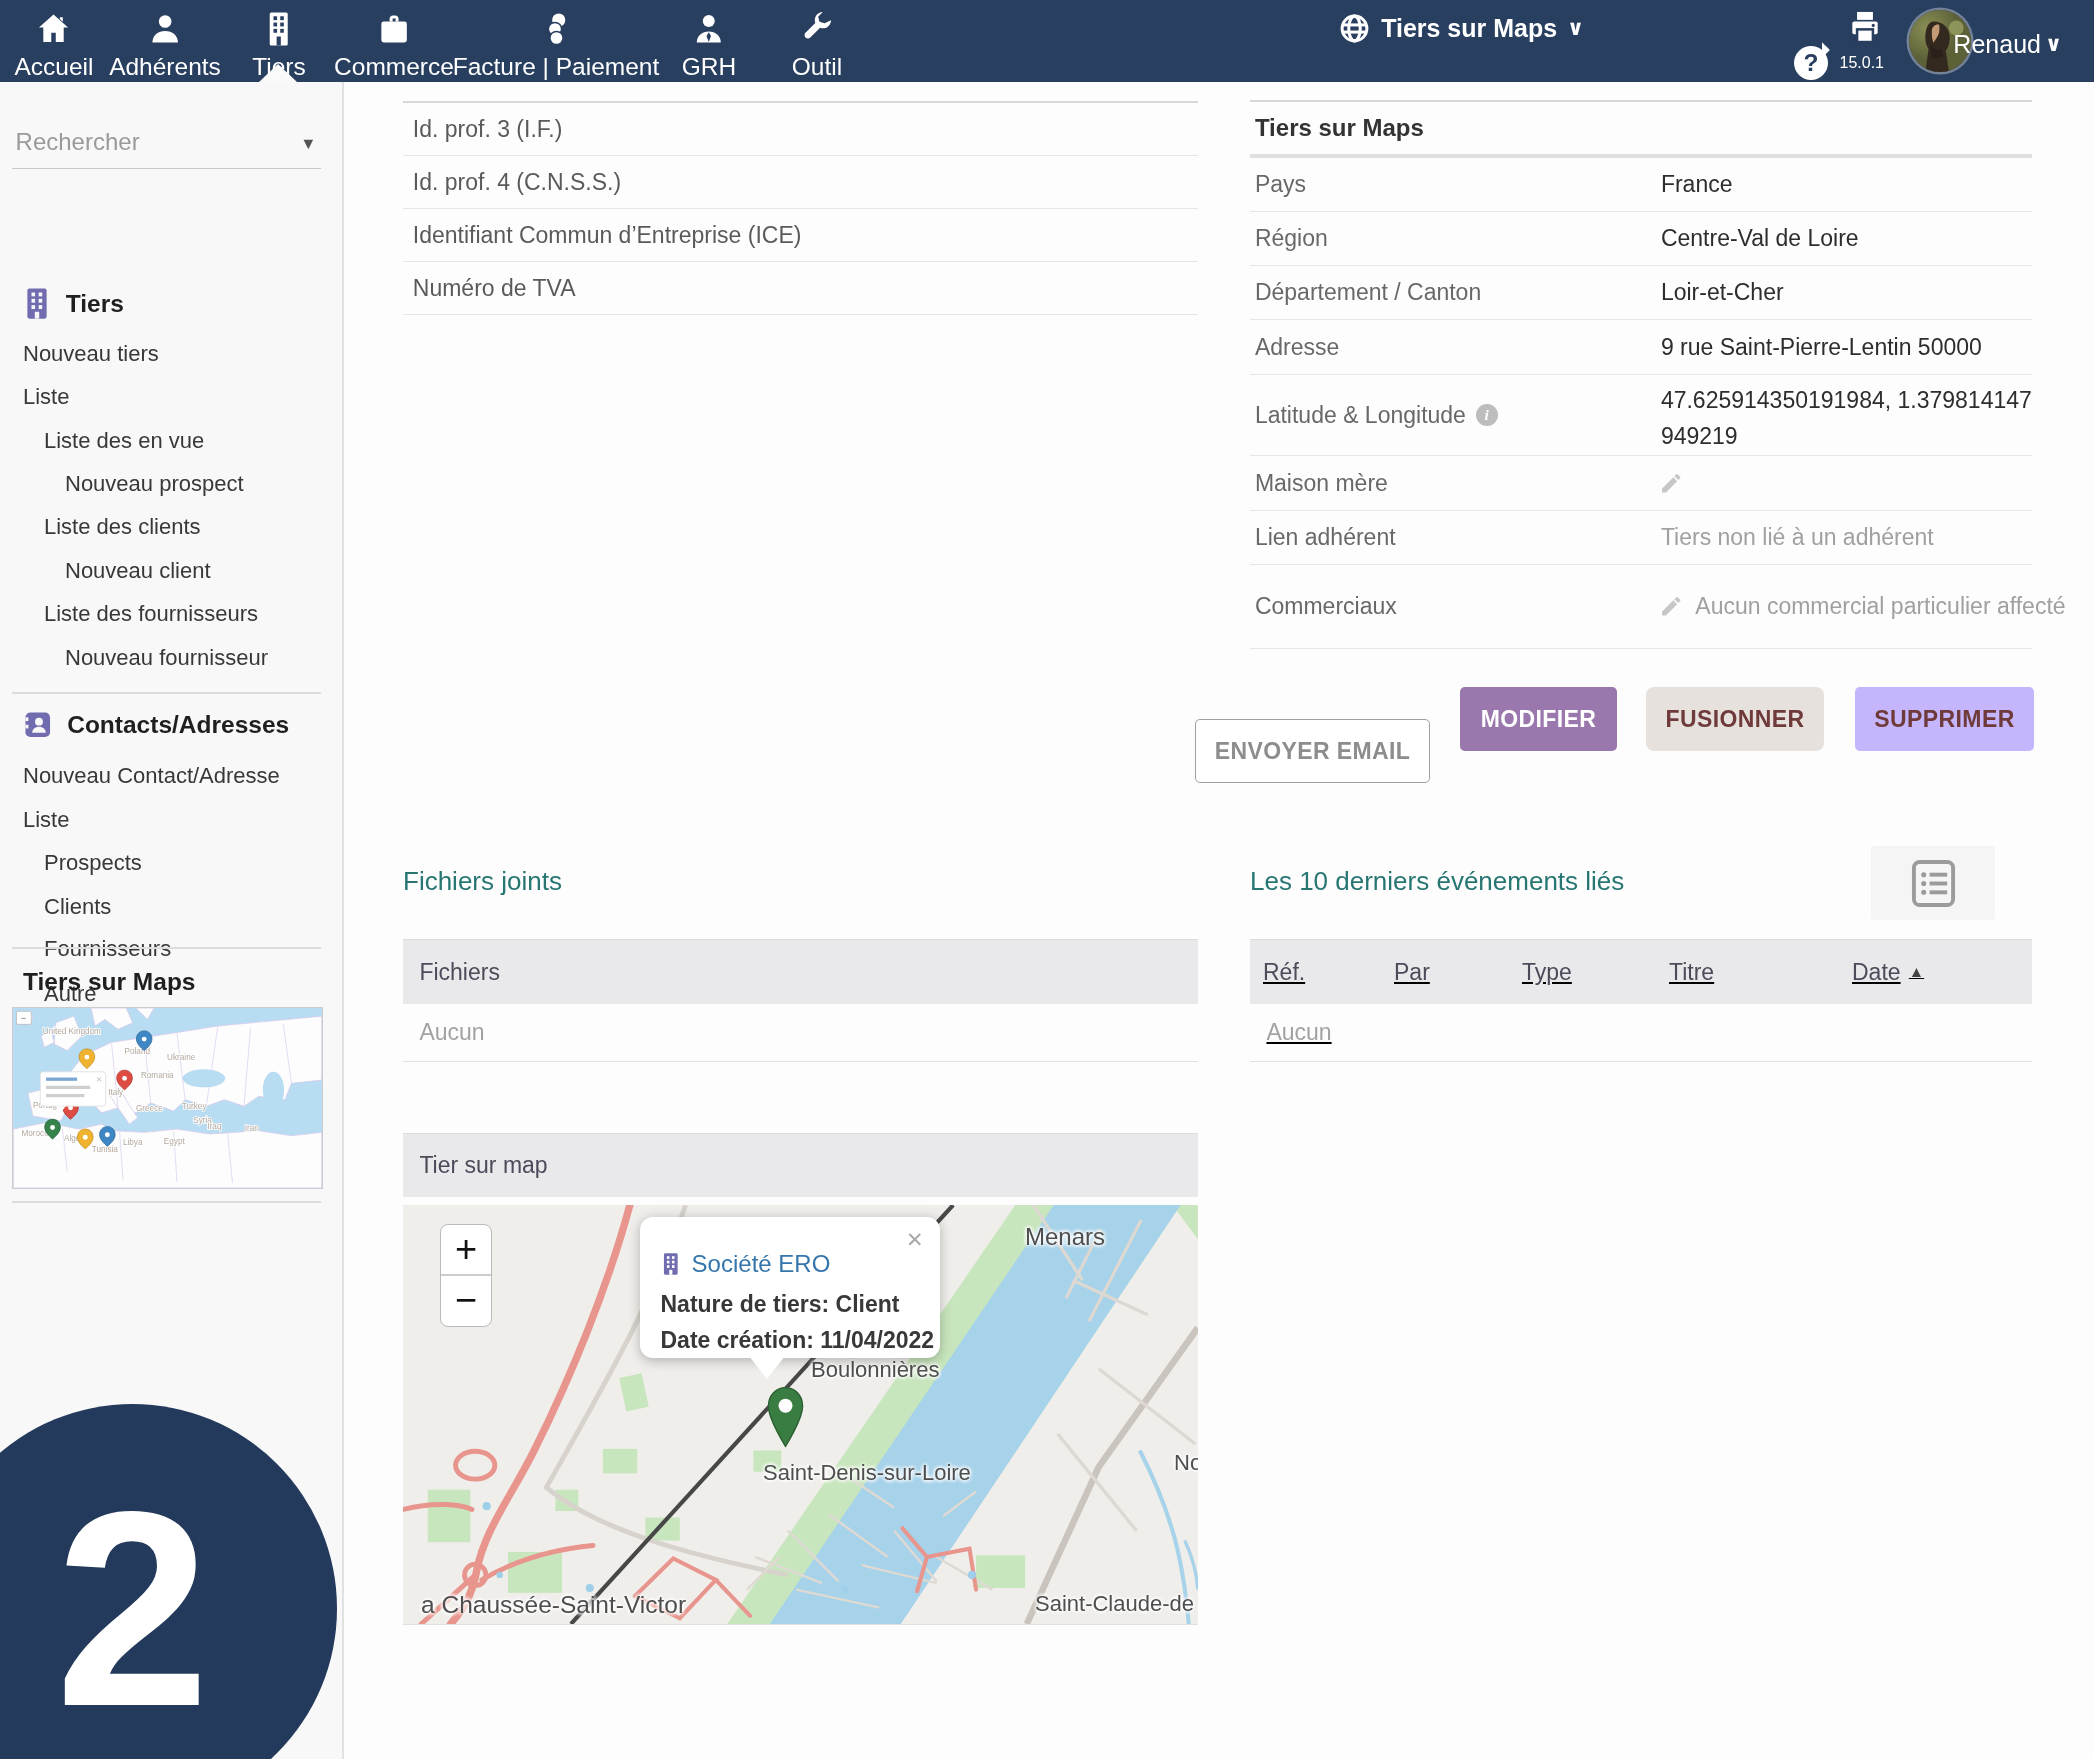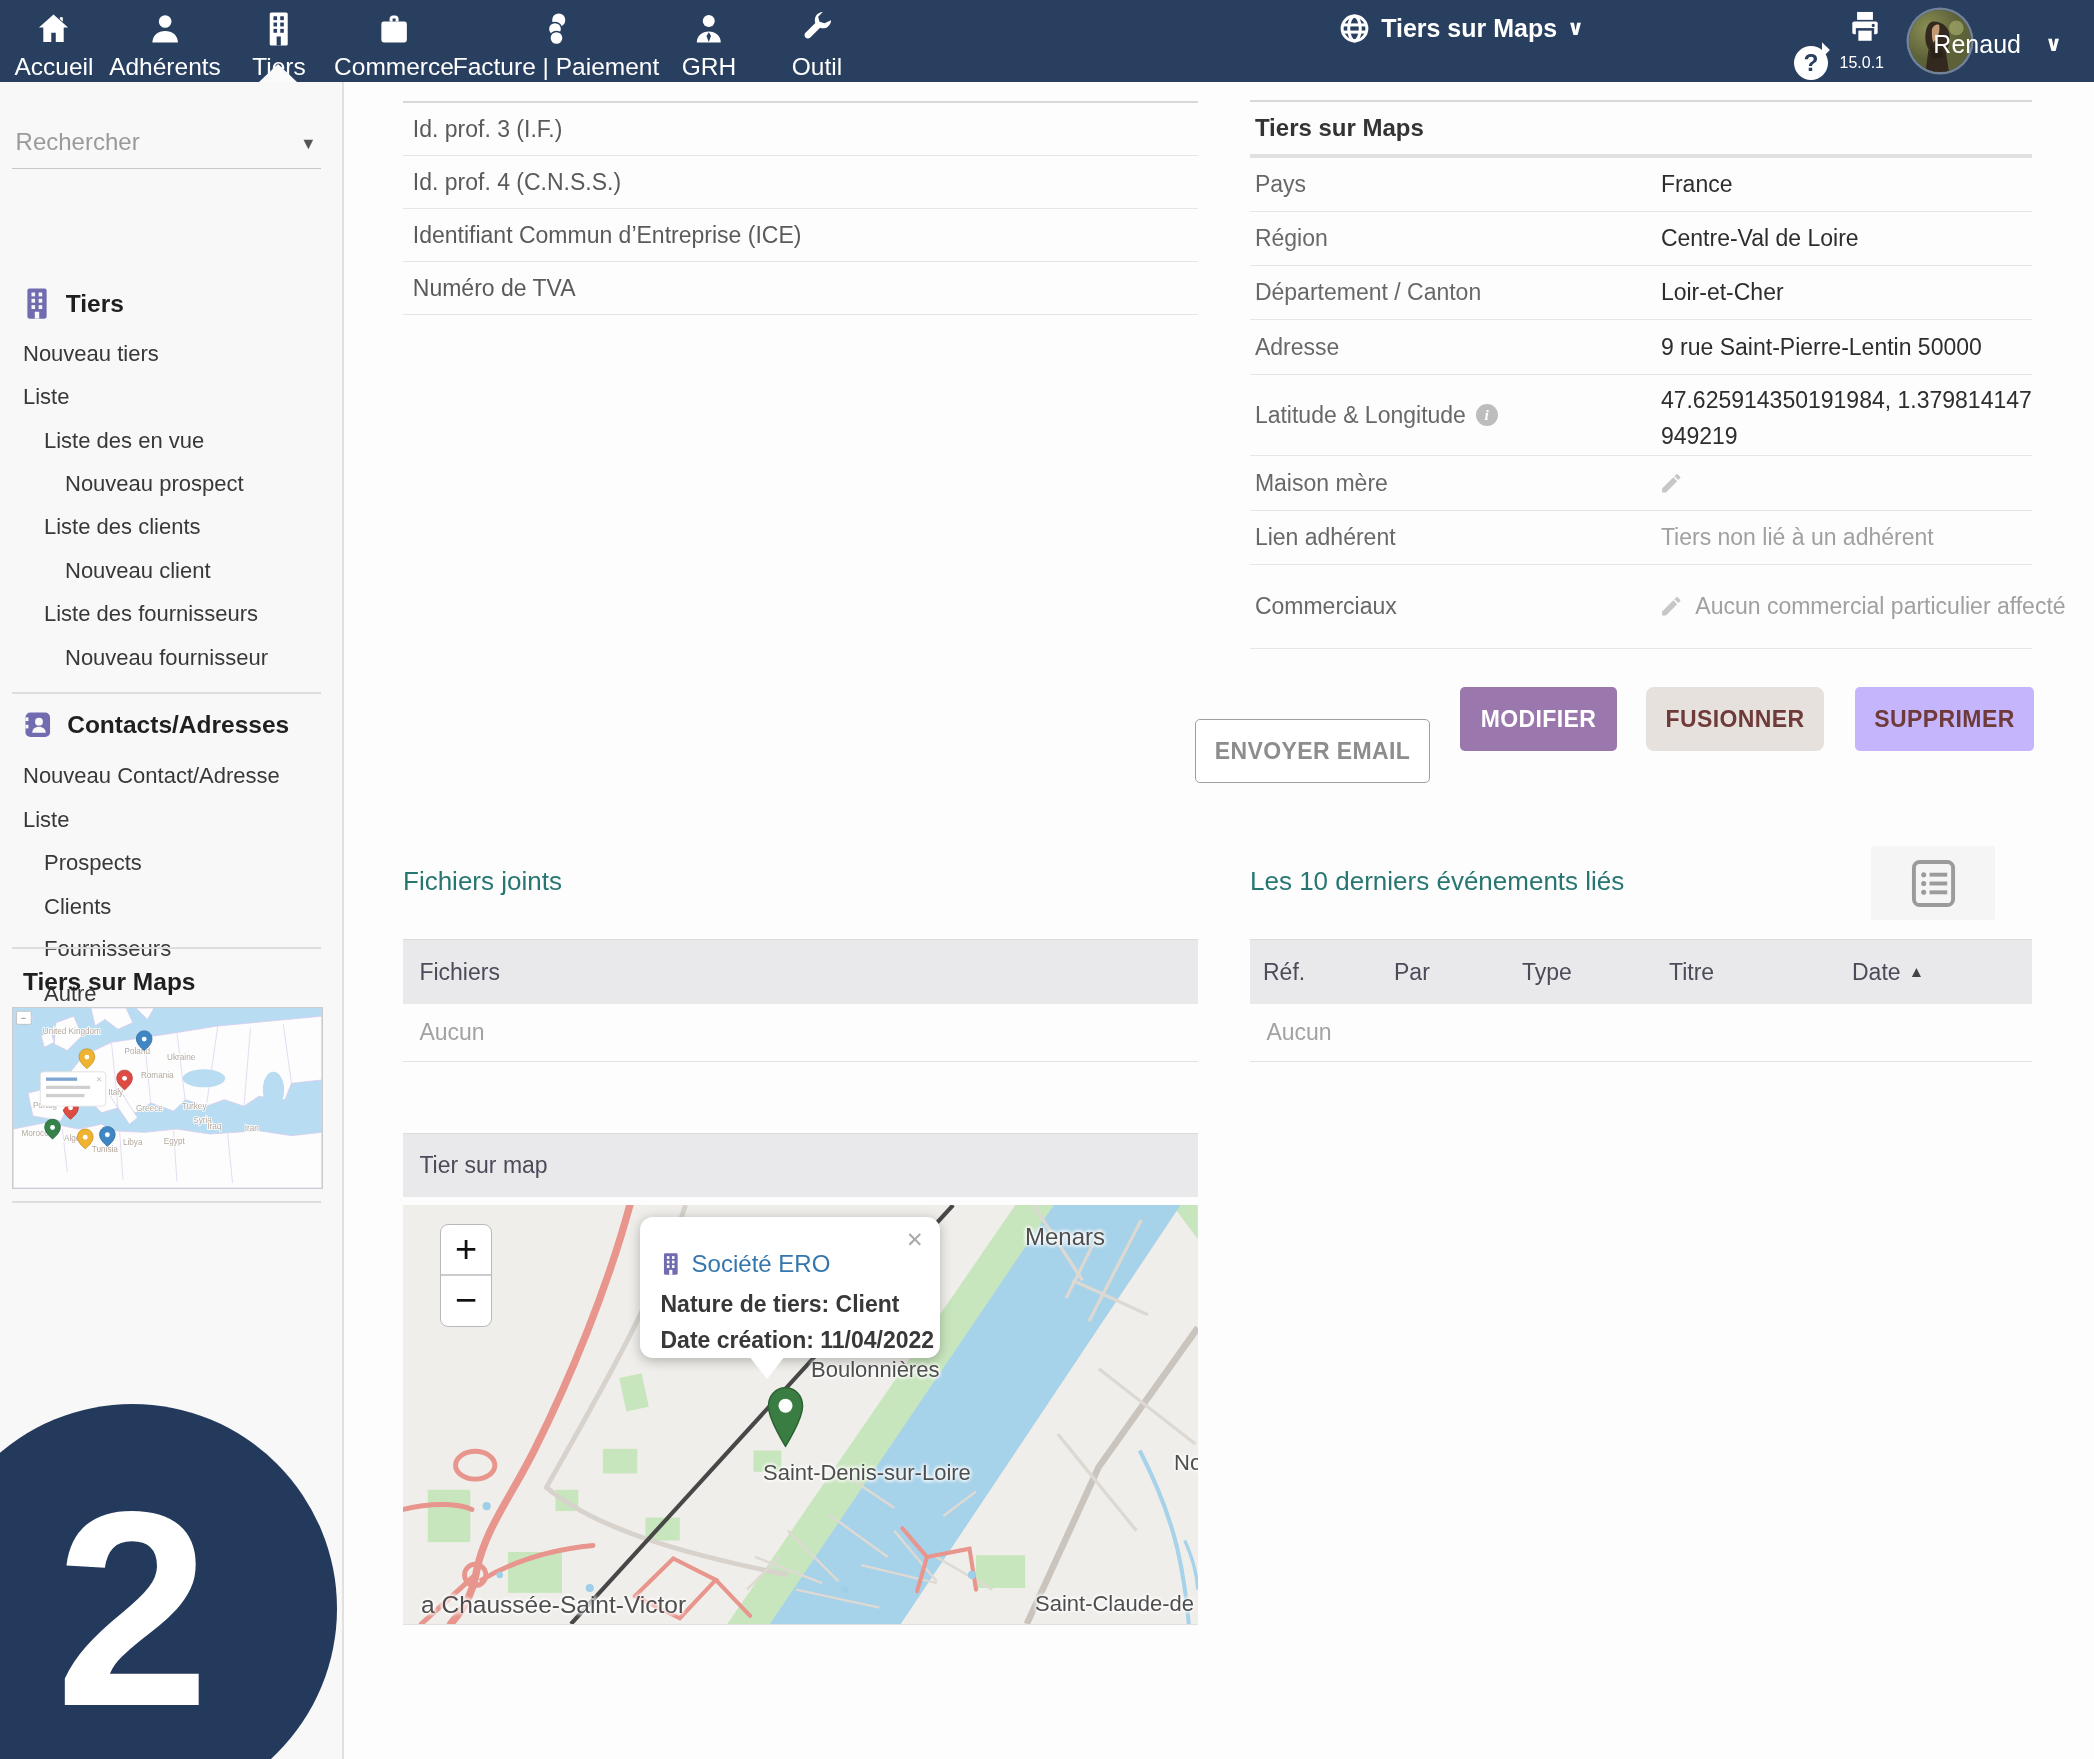--- a/index.html
+++ b/index.html
@@ -22,21 +22,21 @@
   .print-btn{position:absolute;right:211px;top:8.2px;cursor:pointer;}
   .help-row{position:absolute;right:211px;top:46px;display:flex;align-items:center;gap:11.5px;}
   .help-circle{width:34px;height:34px;border-radius:50%;background:#fff;color:#293f60;font-weight:bold;
                font-size:24.5px;display:flex;align-items:center;justify-content:center;position:relative;cursor:pointer;}
   .help-circle .harrow{position:absolute;right:-3.3px;top:-4.9px;width:0;height:0;border-left:9.8px solid transparent;
                border-bottom:9.8px solid transparent;border-top:9.8px solid #fff;border-right:9.8px solid #fff;
                transform:rotate(45deg) scale(.6);}
   .version{font-size:16px;}
   .avatar{position:absolute;right:124px;top:9.8px;width:62px;height:62px;border-radius:50%;overflow:hidden;
           box-shadow:0 0 0 2.5px rgba(255,255,255,.35);cursor:pointer;}
-  .username{position:absolute;right:33px;top:29.5px;display:flex;align-items:center;gap:24px;font-size:25px;cursor:pointer;}
+  .username{position:absolute;right:33px;top:29.5px;display:flex;align-items:center;gap:4px;font-size:25px;cursor:pointer;}
 
   
   .sidebar{position:absolute;left:0;top:82px;width:342px;height:1678px;background:#f8f8f8;}
   .sidebar-divider-v{position:absolute;left:342px;top:82px;width:1.6px;height:1678px;background:#e1e1e1;}
   .search-wrap{position:absolute;left:12.3px;top:39px;width:309px;border-bottom:1.6px solid #c8c8c8;height:47px;}
   .search-input{width:270px;border:none;outline:none;background:transparent;font-size:24px;color:#444;
                 font-family:inherit;padding:6.5px 3.3px;}
   .search-input::placeholder{color:#9a9a9a;}
   .search-arrow{position:absolute;right:4.9px;top:13px;font-size:16.4px;color:#555;cursor:pointer;}
   .side-section-head{position:absolute;left:23px;display:flex;align-items:center;gap:14.7px;}
@@ -74,21 +74,21 @@
   
   .teal-title{position:absolute;font-size:26px;color:#277672;}
   .files-table{position:absolute;left:403px;top:939px;width:795px;}
   .gray-bar{background:#e9e9eb;border-top:1.6px solid #dcdcdc;display:flex;align-items:center;
             font-size:23px;color:#4b4b5a;}
   .files-table .gray-bar{height:64px;padding-left:16.4px;}
   .empty-row{height:57px;display:flex;align-items:center;padding-left:16.4px;font-size:23px;color:#a2a2a2;
              border-bottom:1.6px solid #e2e2e2;}
   .list-btn{position:absolute;left:1871px;top:846px;width:124px;height:74px;background:#f5f5f5;border-radius:2.5px;
             display:flex;align-items:center;justify-content:center;cursor:pointer;}
-  .events-table{position:absolute;left:1250px;top:939px;width:782px;}
+  .events-table{position:absolute;left:1250px;top:939px;width:782px;text-decoration:underline;}
   .events-table .gray-bar{height:64px;padding-left:13px;}
   .ecol{display:flex;align-items:center;}
   .c0{width:131px;} .c1{width:128px;} .c2{width:147px;} .c3{width:183px;} .c4{flex:1;gap:8.2px;}
   .sort-arrow{font-size:15.5px;color:#444;}
   .mapbar{position:absolute;left:403px;top:1133px;width:795px;height:64px;padding-left:16.4px;box-sizing:border-box;}
 
   
   .bigmap{position:absolute;left:403px;top:1205px;width:795px;height:419px;overflow:hidden;background:#f0eeea;
           border-bottom:1.6px solid #e0e0e0;cursor:grab;}
   .maplabel{position:absolute;color:#4e4e4e;white-space:nowrap;z-index:2;

